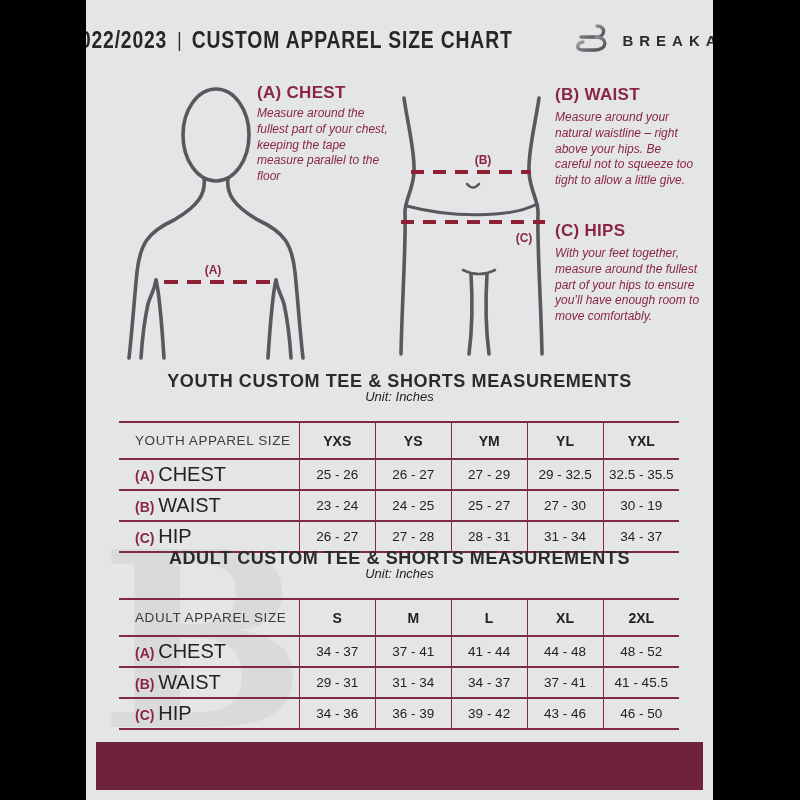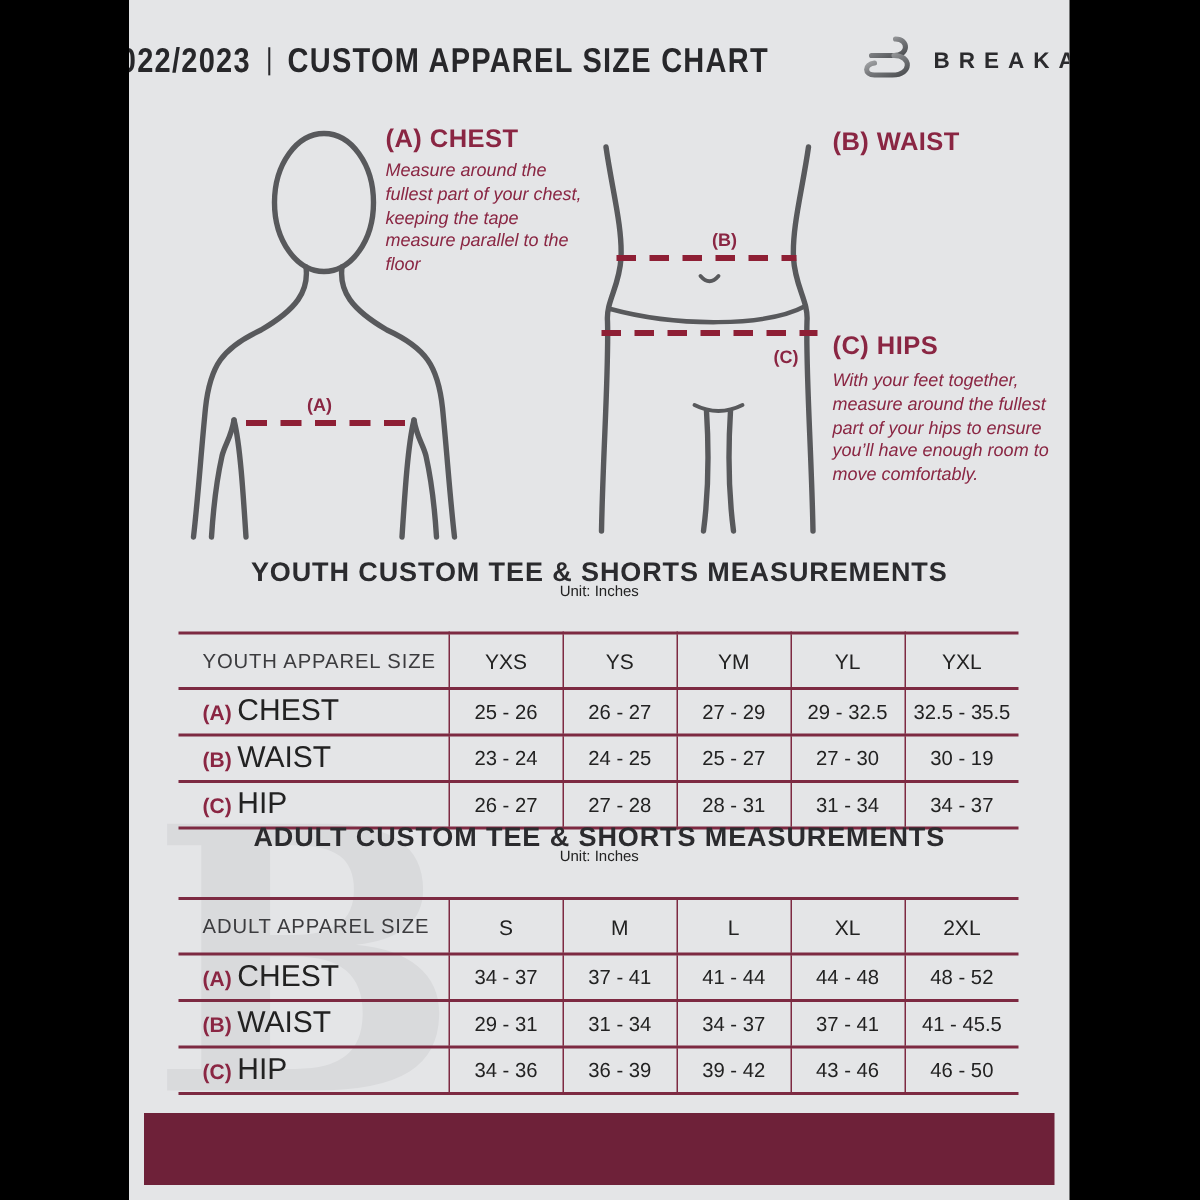--- a/index.html
+++ b/index.html
@@ -32,37 +32,37 @@
     color:#8a2643;
   }
   .fig{position:absolute;z-index:1;}
   
   .tbl-title{
     position:absolute;width:100%;text-align:center;z-index:2;
     font-weight:700;font-size:18px;color:#2b2b2e;letter-spacing:.6px;
   }
   .tbl-unit{
     position:absolute;width:100%;text-align:center;z-index:2;
-    font-size:10px;color:#222;
+    font-style:italic;font-size:13px;color:#222;
   }
   table.size{
     position:absolute;left:33px;width:560px;z-index:2;
     border-collapse:collapse;table-layout:fixed;background:transparent;margin-top:12px;
   }
   table.size col.c0{width:32.2%;}
   table.size col.cn{width:13.56%;}
   table.size tr{border-bottom:2px solid #7d2a42;}
   table.size tr.top{border-top:2px solid #7d2a42;}
   table.size td{
     border-left:1.5px solid #7d2a42;text-align:center;vertical-align:middle;
     font-size:13.5px;color:#222;padding:0;height:29px;background:transparent;
   }
   table.size td:first-child{border-left:none;text-align:left;padding-left:16px;}
   table.size tr.hrow td{height:35px;}
-  table.size td.size-h{font-weight:400;font-size:14px;}
+  table.size td.size-h{font-weight:700;font-size:14px;}
   table.size td.col-h{font-size:13.5px;color:#3c3c3f;letter-spacing:.6px;}
   .rl-prefix{font-weight:700;color:#8a2643;font-size:14px;}
   .rl-name{font-size:20px;color:#222;}
   
   .footer-bar{
     position:absolute;left:10px;top:742px;width:607px;height:48px;
     background:#6e2139;z-index:2;
   }
   .watermark{
     position:absolute;left:14px;top:520px;z-index:0;
@@ -101,20 +101,21 @@
         </g>
       </svg>
       <span class="brand-name">BREAKAWAY</span>
     </div>
   </div>
 
   <div class="sec-heading" style="left:171px;top:83px;">(A) CHEST</div>
   <div class="sec-body" style="left:171px;top:106px;width:136px;">Measure around the fullest part of your chest, keeping the tape measure parallel to the floor</div>
 
   <div class="sec-heading" style="left:469px;top:85px;">(B) WAIST</div>
+  <div class="sec-body" style="left:469px;top:110px;width:142px;">Measure around your natural waistline – right above your hips. Be careful not to squeeze too tight to allow a little give.</div>
 
   <div class="sec-heading" style="left:469px;top:221px;">(C) HIPS</div>
   <div class="sec-body" style="left:469px;top:246px;width:150px;">With your feet together, measure around the fullest part of your hips to ensure you’ll have enough room to move comfortably.</div>
 
   <svg class="fig" style="left:38px;top:82px;" width="192" height="285" viewBox="0 0 192 285">
     <g fill="none" stroke="#58595c" stroke-width="3.6" stroke-linecap="round">
       <ellipse cx="92" cy="53" rx="33" ry="46"></ellipse>
       <path d="M80 96 C82 112 74 124 50 138 C24 150 16 162 13 190 C10 220 8 250 5 276"></path>
       <path d="M104 96 C102 112 110 124 134 138 C160 150 168 162 171 190 C174 220 176 250 179 276"></path>
       <path d="M32 198 C30 210 26 214 24 222 C20 240 18 260 17 276"></path>

